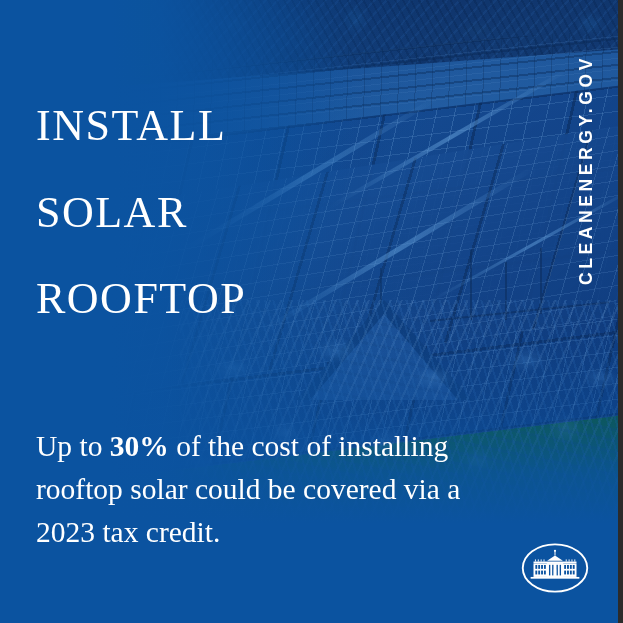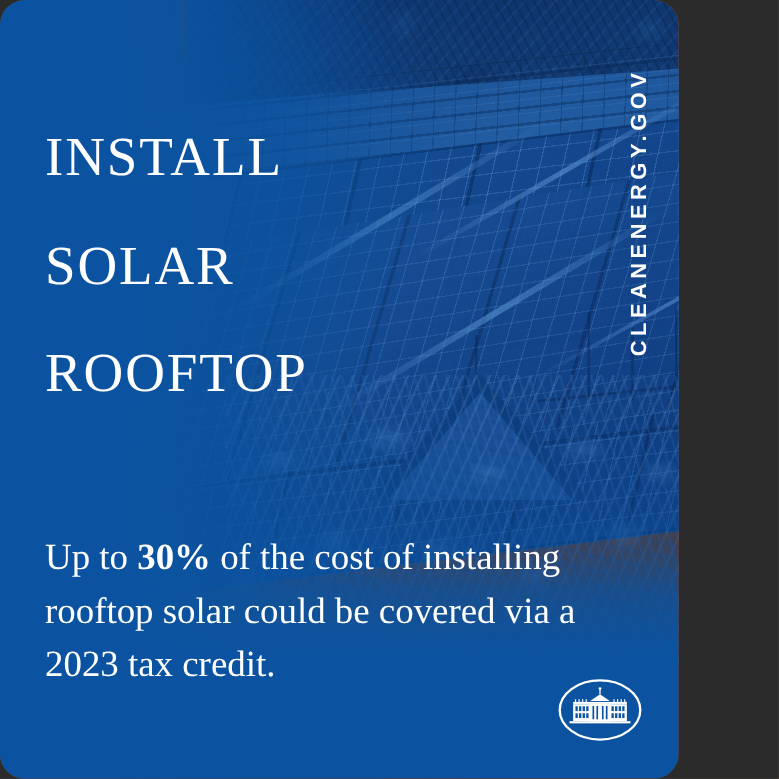--- a/index.html
+++ b/index.html
@@ -2,26 +2,25 @@
 <html><head>
 <meta charset="utf-8">
 <style>
   html, body {
     margin: 0;
     padding: 0;
     background: #2b2b2b;
   }
   #poster {
     position: relative;
-    width: 543px;
+    width: 618px;
     height: 623px;
     overflow: hidden;
-    background: #c2410c;
+    background: #15803d;
     font-family: "Liberation Serif", "DejaVu Serif", serif;
-    border-radius: 20px;
     -webkit-font-smoothing: antialiased;
   }
 
   
   .photo-layer {
     position: absolute;
     inset: 0;
     overflow: hidden;
   }
 

